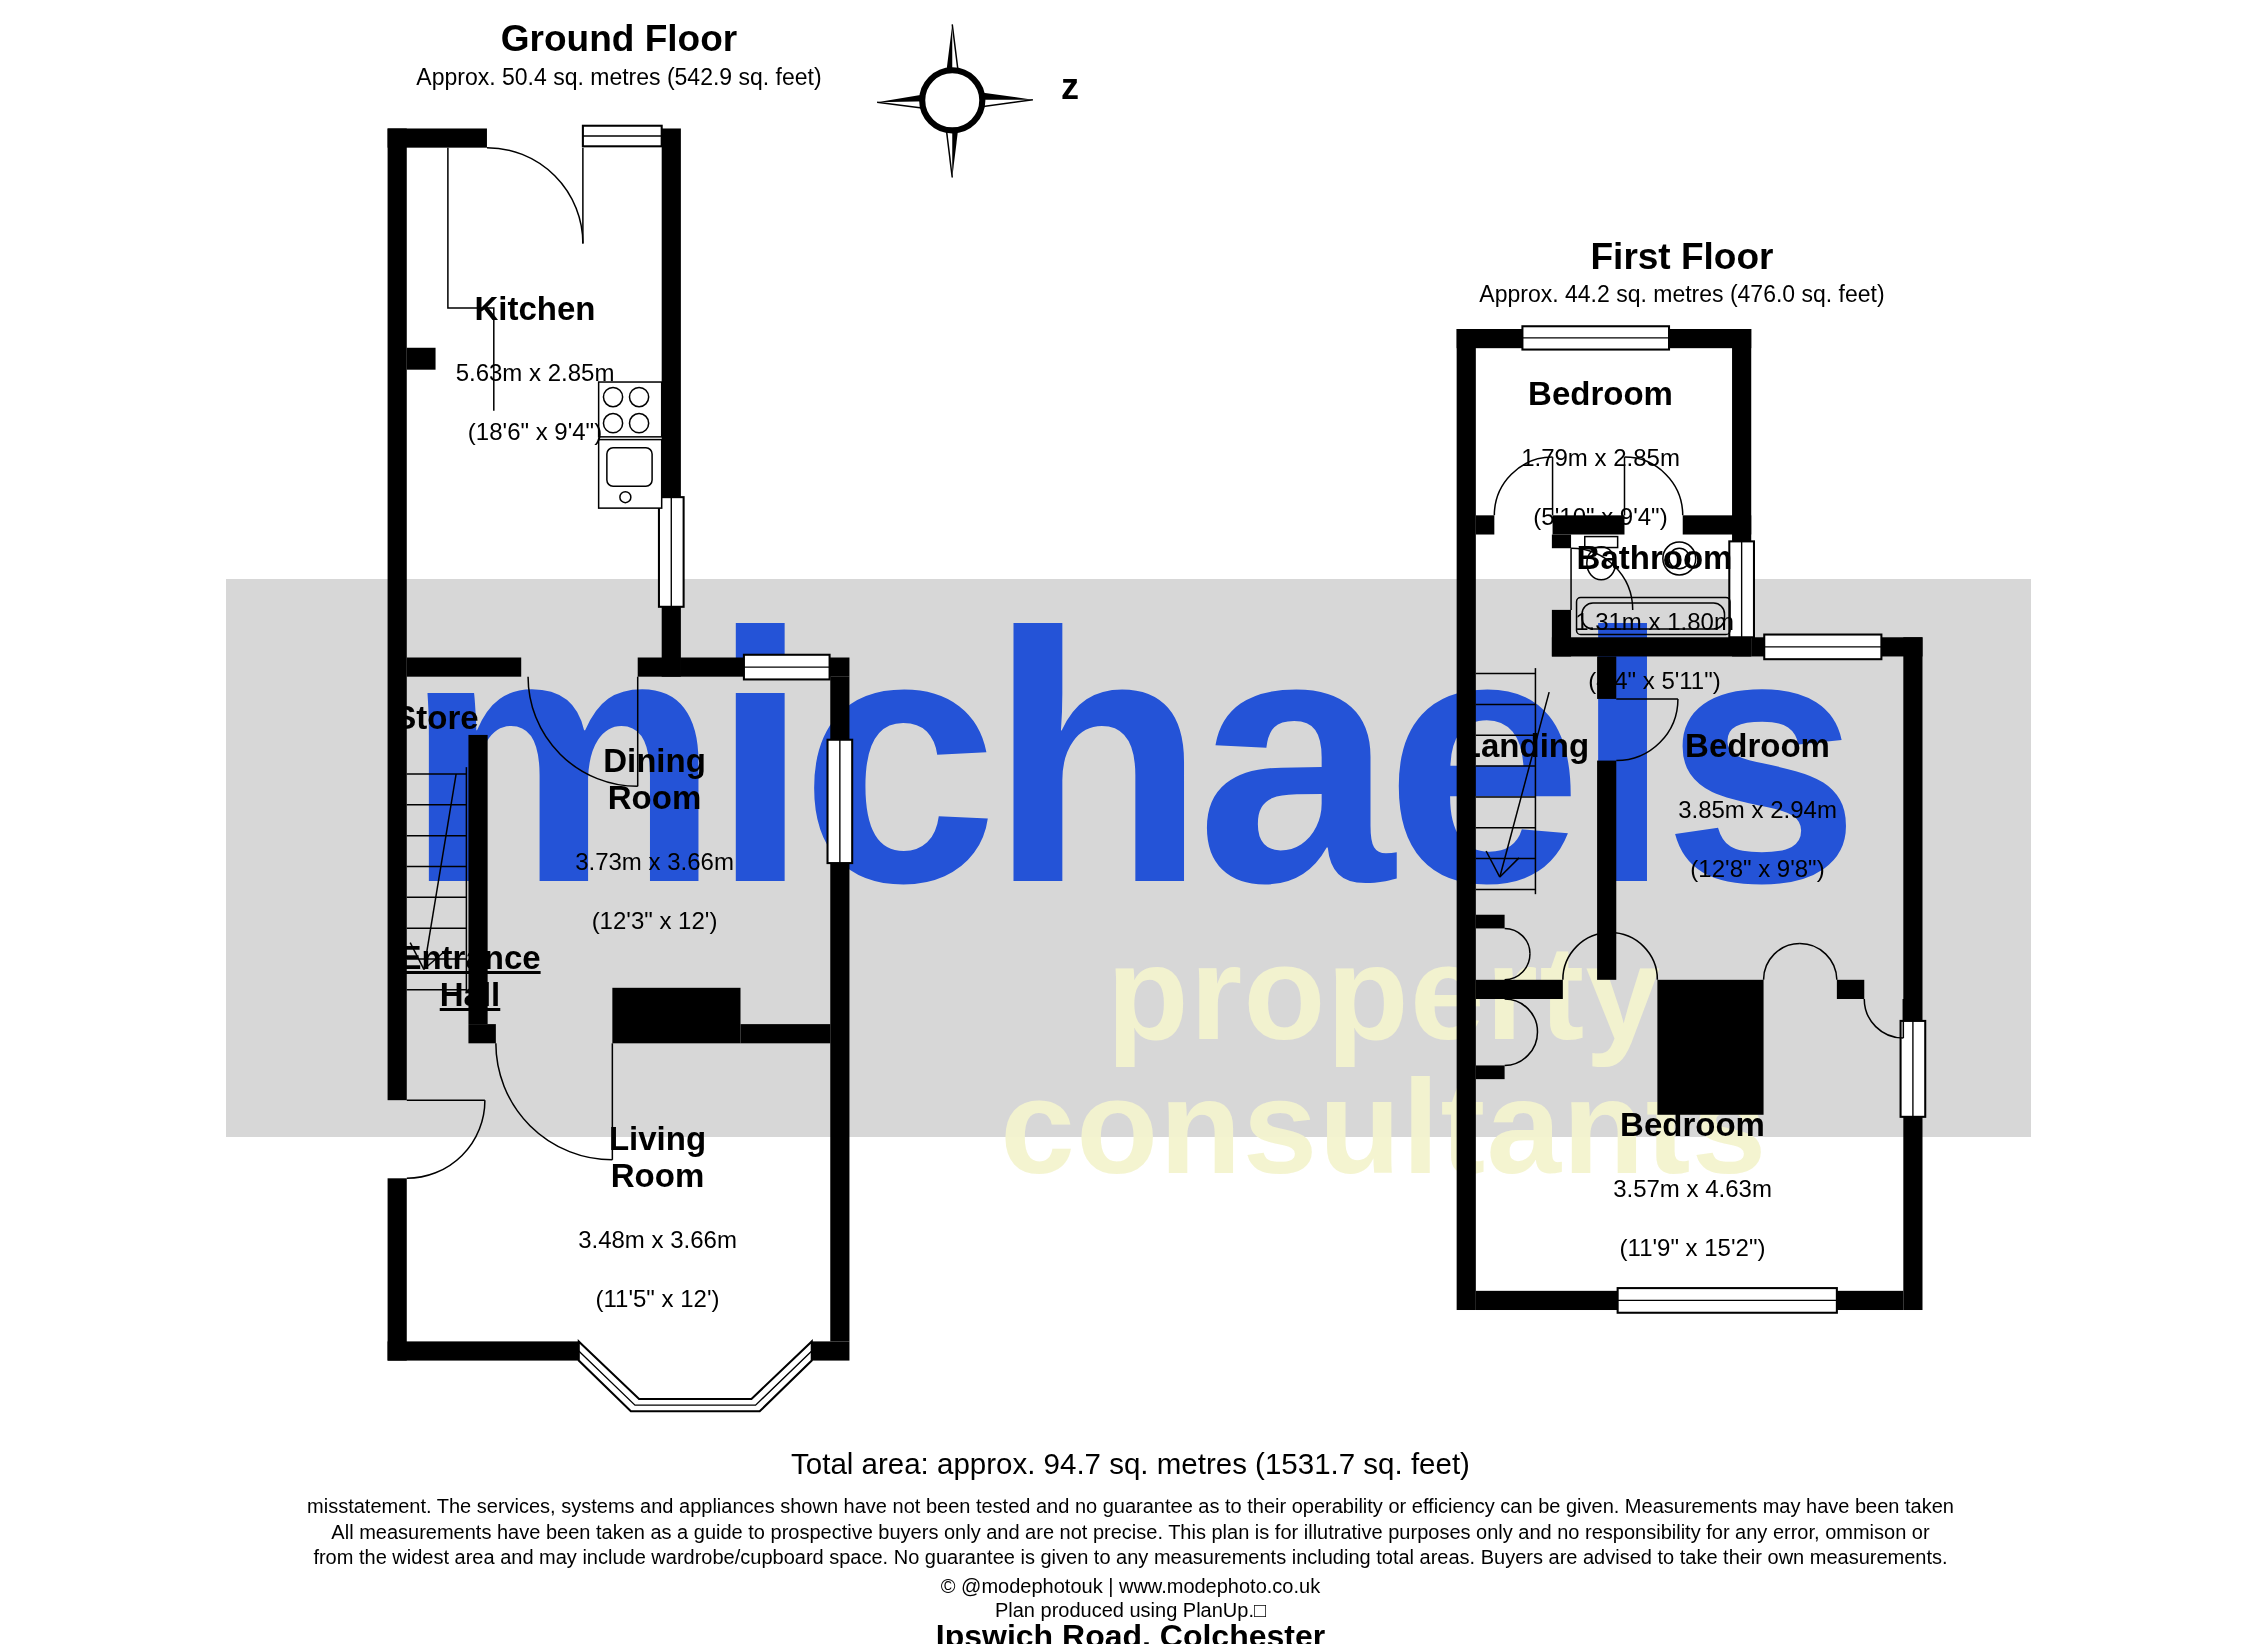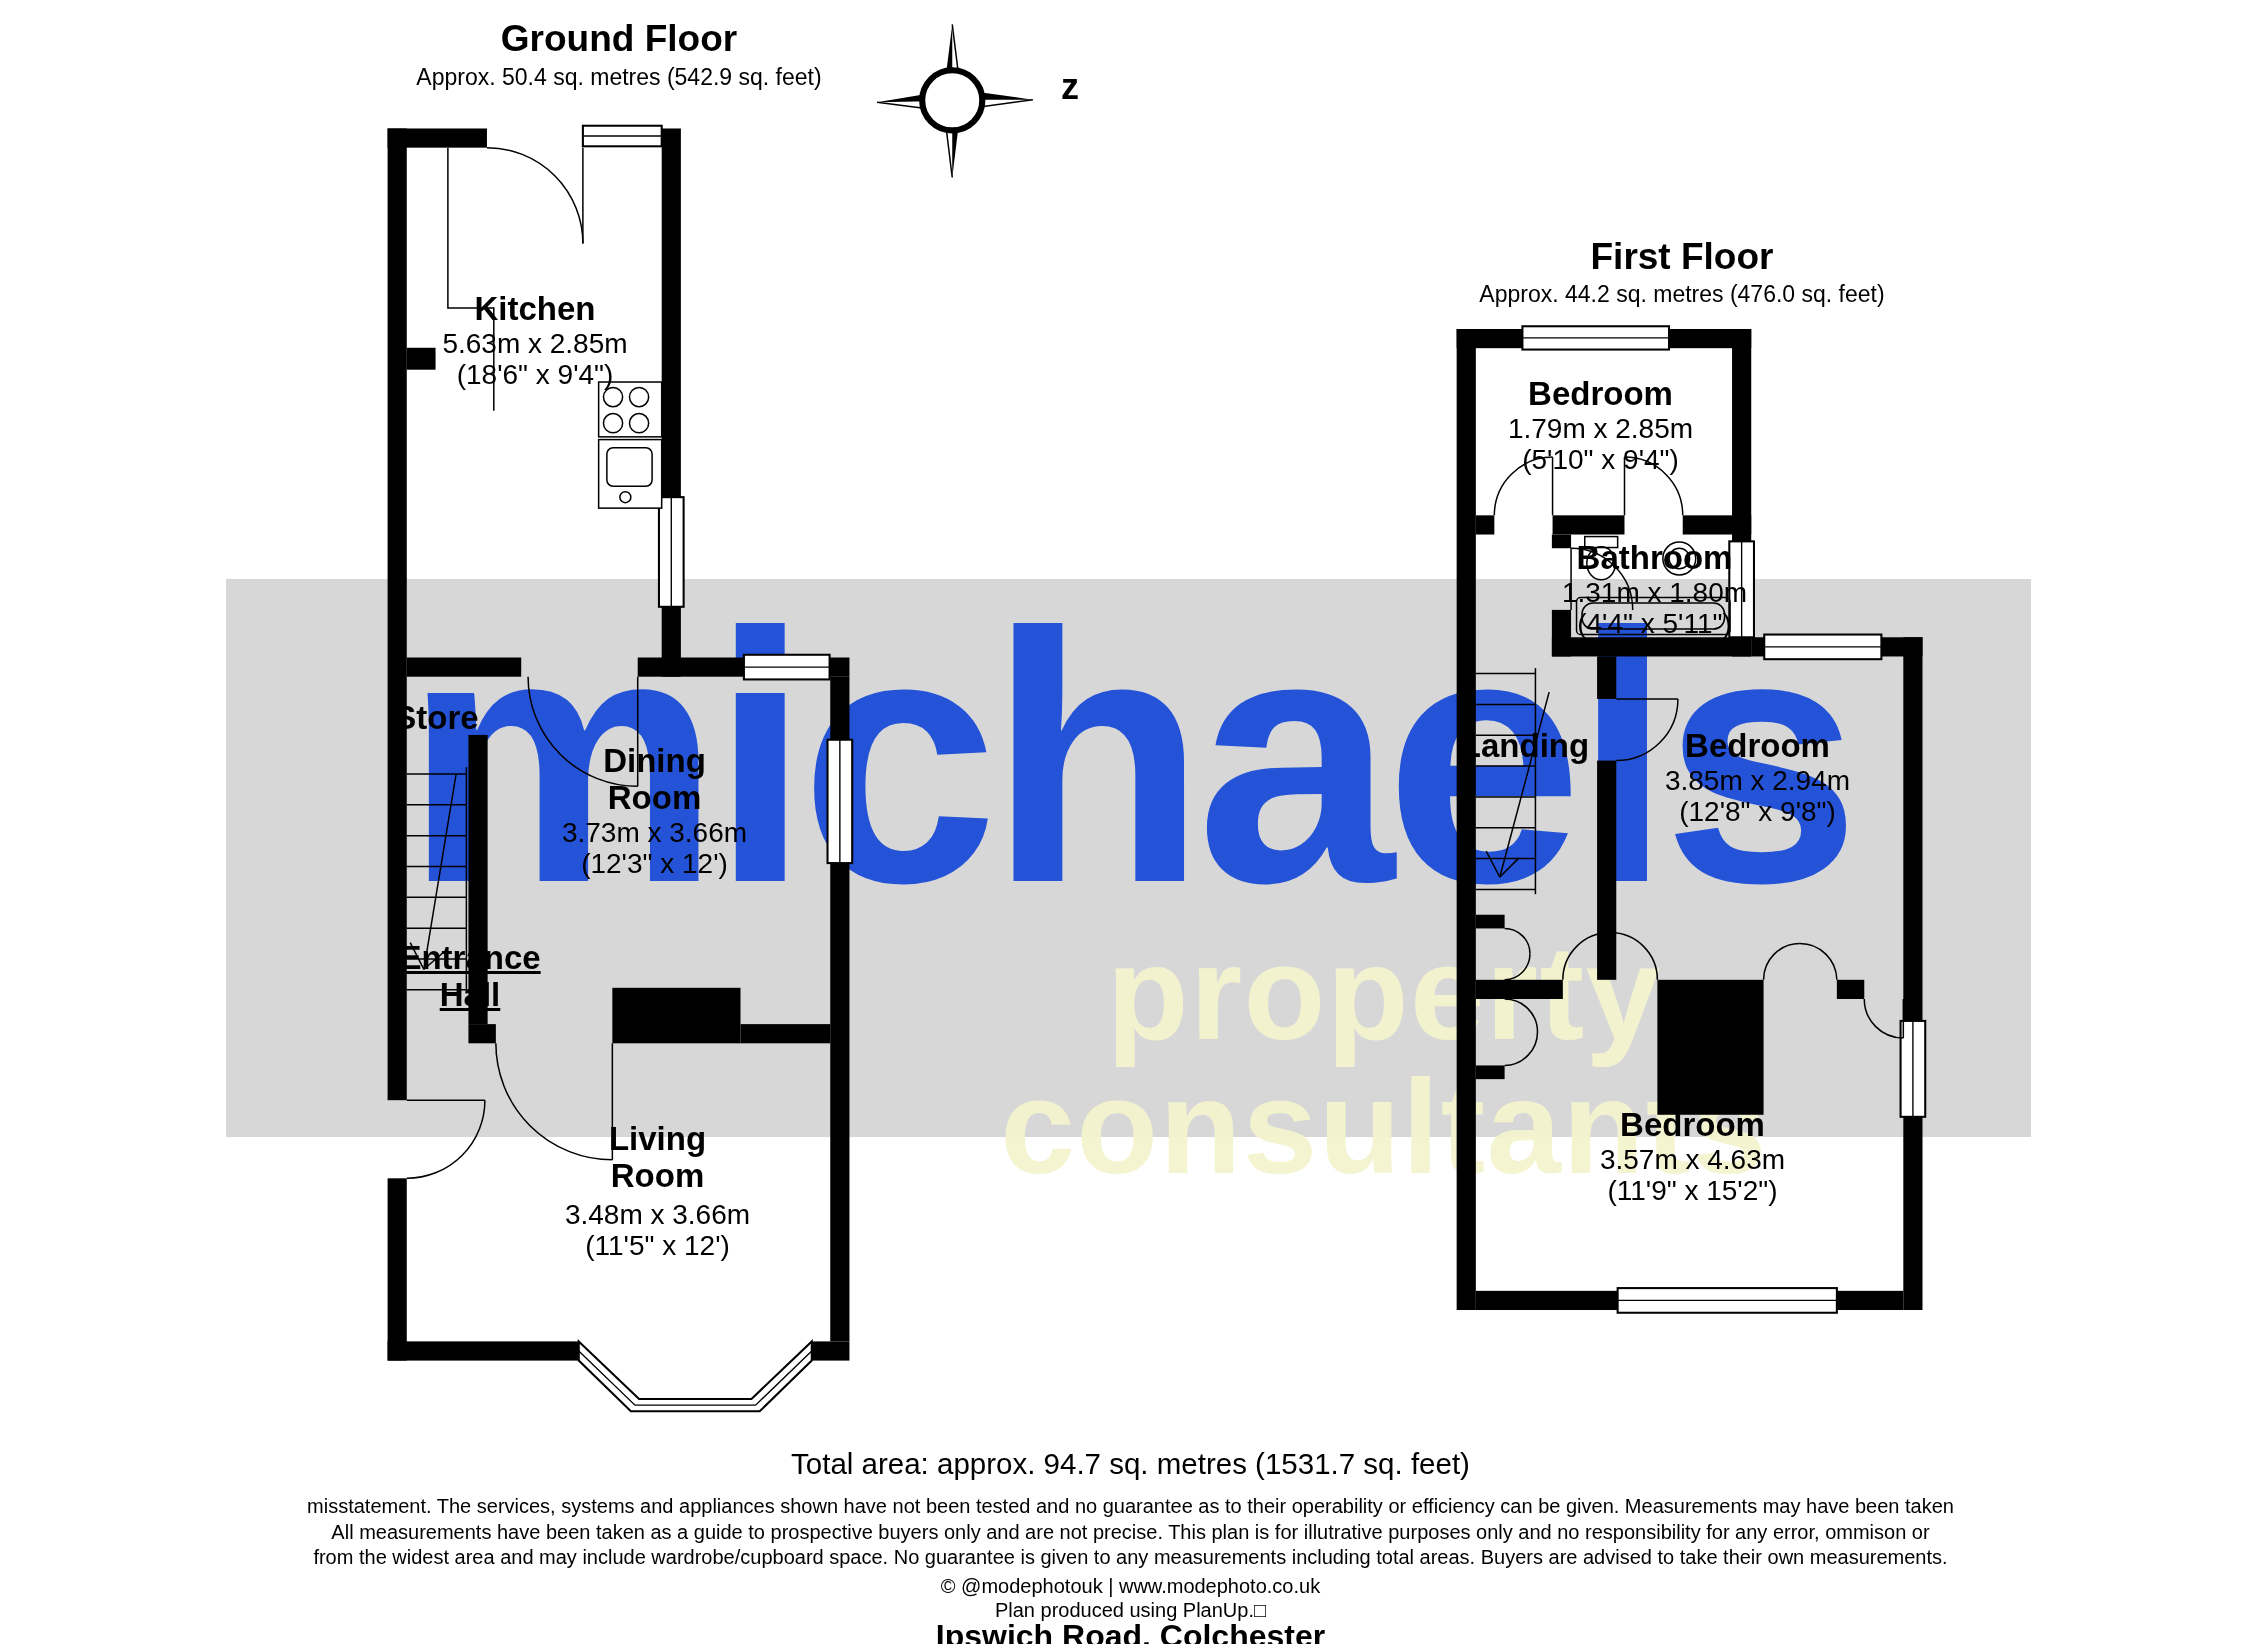--- a/index.html
+++ b/index.html
@@ -11,21 +11,21 @@
             font-weight:700;letter-spacing:-9.6px;color:#1d4ed8;opacity:.96;}
   .wm-word2{position:absolute;left:740px;top:926px;width:1288px;text-align:center;font-size:134px;line-height:1;
             font-weight:700;letter-spacing:1.4px;color:#f4f4cf;opacity:.96;}
   
   .floor-header{position:absolute;text-align:center;}
   .floor-title{font-size:37px;font-weight:700;line-height:1.25;}
   .floor-area{font-size:23px;line-height:1.3;}
   
   .room-label{position:absolute;text-align:center;line-height:1.12;}
   .room-name{font-size:33px;font-weight:700;}
-  .room-dim{font-size:28px;}
+  .room-dim{font-size:24px;margin-top:32px;}
   
   .total-area{position:absolute;left:0;top:1447px;width:2261px;text-align:center;font-size:29.5px;}
   .disclaimer{position:absolute;left:0;top:1494px;width:2261px;text-align:center;font-size:20px;line-height:1.28;}
   .credit{position:absolute;left:0;top:1575px;width:2261px;text-align:center;font-size:20px;}
   .produced{position:absolute;left:0;top:1599px;width:2261px;text-align:center;font-size:20px;}
   .address{position:absolute;left:0;top:1618px;width:2261px;text-align:center;font-size:32px;font-weight:700;}
   .compass-label{position:absolute;left:1061px;top:66px;font-size:36px;font-weight:700;}
   svg{position:absolute;overflow:visible;}
   .wall{fill:#000;stroke:none;}
   .thin{stroke:#000;stroke-width:2.2;fill:none;}

